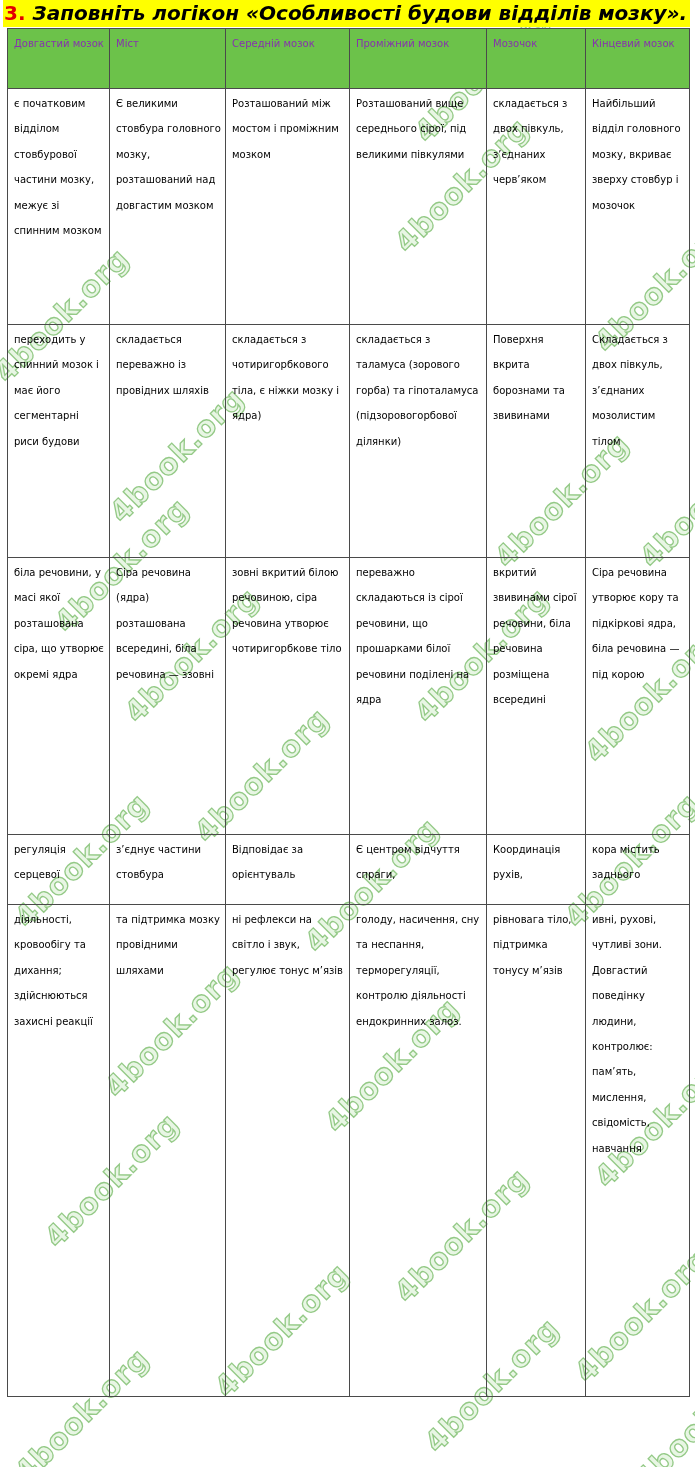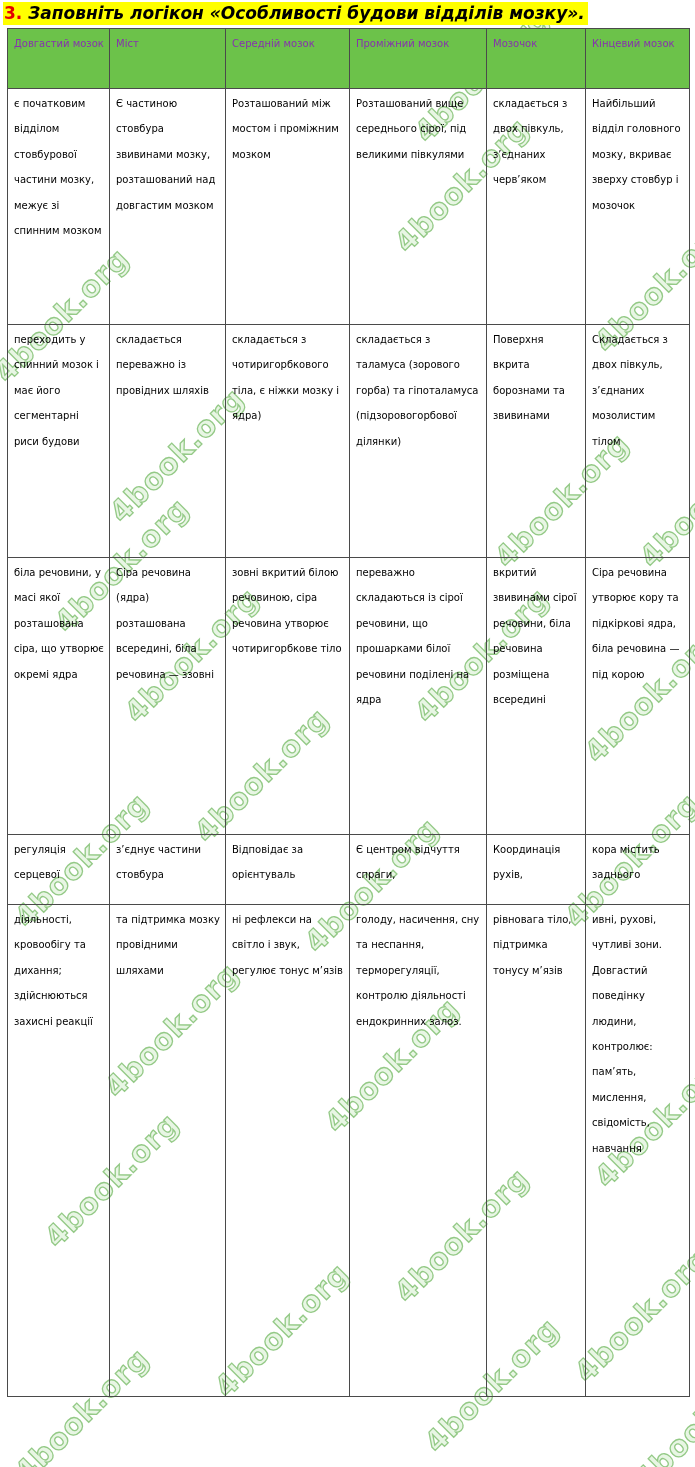--- a/index.html
+++ b/index.html
@@ -23,21 +23,21 @@
     transform: rotate(-45deg);
     transform-origin: left center;
     white-space: nowrap;
     letter-spacing: 1px;
   }
 
   
   .title-line {
     position: relative; z-index: 2;
     padding: 2px 0 0 3px;
-    font-size: 17px;
+    font-size: 20px;
     line-height: 23px;
   }
   .title-line .hl {
     background: var(--highlight, #ffff00);
     padding: 1px 3px 2px 1px;
   }
   .task-number {
     color: var(--number-red, #e30000);
     font-weight: bold;
     font-style: normal;
@@ -141,21 +141,21 @@
         <th>Міст</th>
         <th>Середній мозок</th>
         <th>Проміжний мозок</th>
         <th>Мозочок</th>
         <th>Кінцевий мозок</th>
       </tr>
     </thead>
     <tbody>
       <tr class="r0">
         <td>є початковим відділом стовбурової частини мозку, межує зі спинним мозком</td>
-        <td>Є частиною стовбура звивинами мозку, розташований над довгастим мозком</td>
+        <td>Є великими стовбура головного мозку, розташований над довгастим мозком</td>
         <td>Розташований між мостом і проміжним мозком</td>
         <td>Розташований вище середнього сірої, під великими півкулями</td>
         <td>складається з двох півкуль, з’єднаних черв’яком</td>
         <td>Найбільший відділ головного мозку, вкриває зверху стовбур і мозочок</td>
       </tr>
       <tr class="r1">
         <td>переходить у спинний мозок і має його сегментарні риси будови</td>
         <td>складається переважно із провідних шляхів</td>
         <td>складається з чотиригорбкового тіла, є ніжки мозку і ядра)</td>
         <td>складається з таламуса (зорового горба) та гіпоталамуса (підзоровогорбової ділянки)</td>

